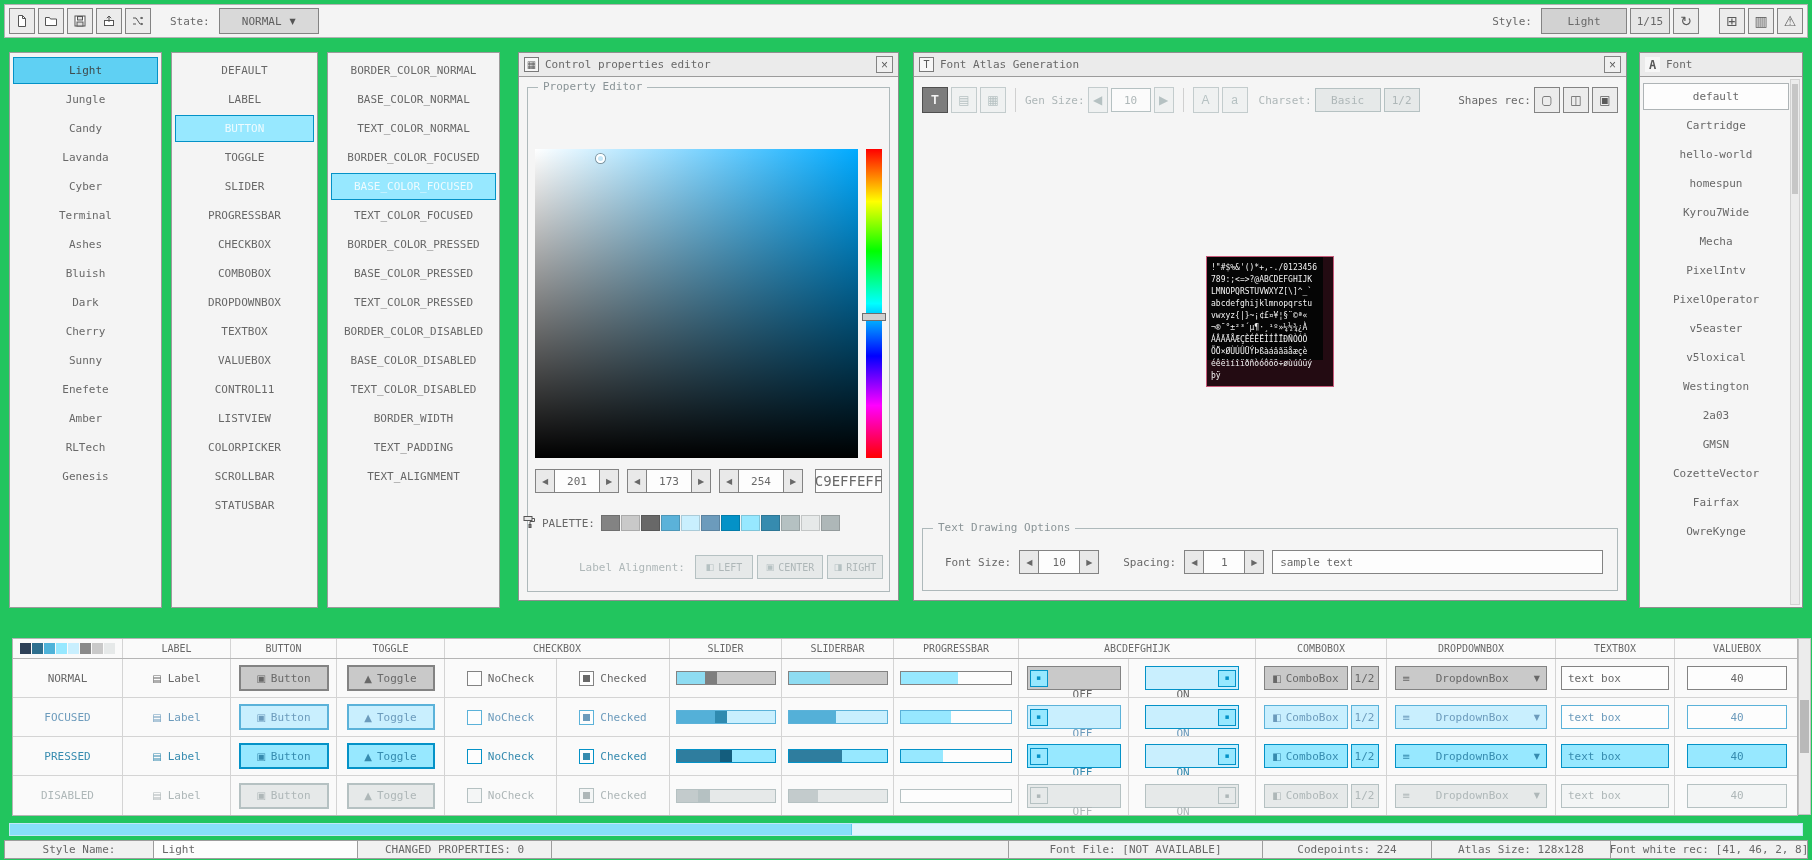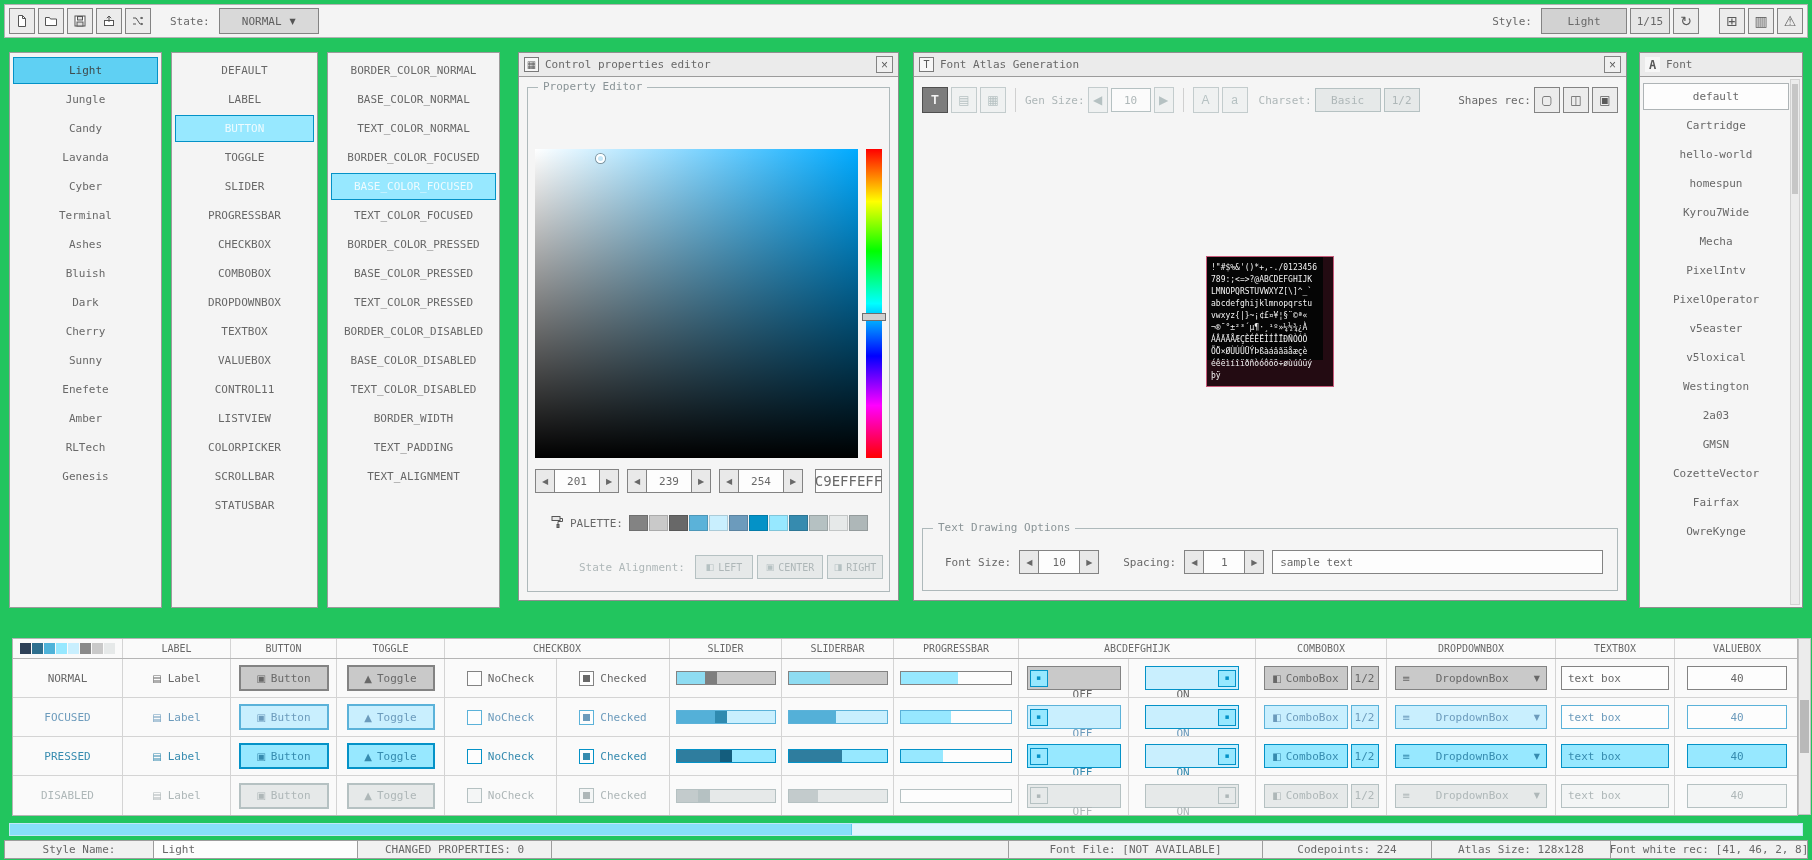--- a/index.html
+++ b/index.html
@@ -296,30 +296,30 @@
     <div class="huebar" data-name="hue-bar">
       <div class="hue-thumb" data-name="hue-thumb"></div>
     </div>
     <div class="spinner" style="left:16px;top:416px" data-name="red-spinner">
       <button class="sp-btn icon-font" data-name="spinner-left-button">◀</button>
       <div class="sp-val" data-name="red-value">201</div>
       <button class="sp-btn icon-font" data-name="spinner-right-button">▶</button>
     </div>
     <div class="spinner" style="left:108px;top:416px" data-name="green-spinner">
       <button class="sp-btn icon-font" data-name="spinner-left-button">◀</button>
-      <div class="sp-val" data-name="green-value">239</div>
+      <div class="sp-val" data-name="green-value">173</div>
       <button class="sp-btn icon-font" data-name="spinner-right-button">▶</button>
     </div>
     <div class="spinner" style="left:200px;top:416px" data-name="blue-spinner">
       <button class="sp-btn icon-font" data-name="spinner-left-button">◀</button>
       <div class="sp-val" data-name="blue-value">254</div>
       <button class="sp-btn icon-font" data-name="spinner-right-button">▶</button>
     </div>
     <div class="hexbox" style="left:296px;top:416px" data-name="hex-color-box">C9EFFEFF</div>
-    <div class="pe-abs" style="left:32px;top:461px;height:18px;gap:6px">
+    <div class="pe-abs" style="left:4px;top:461px;height:18px;gap:6px">
       <span data-name="paint-roller-icon"><svg width="13" height="13" viewBox="0 0 13 13">
             <rect x="1" y="1.5" width="8" height="4" fill="#e8e8e8" stroke="#555"></rect>
             <path d="M9 3.5h2.5v3H7v3" fill="none" stroke="#555"></path>
             <rect x="6" y="9.5" width="2" height="3" fill="#888" stroke="#555"></rect>
           </svg></span>
       <span data-name="palette-label">PALETTE:</span>
       <span style="display:flex" data-name="palette-swatches">
           <div class="swatch" data-name="color-swatch" style="background: rgb(131, 131, 131);"></div>
           <div class="swatch" data-name="color-swatch" style="background: rgb(201, 201, 201);"></div>
           <div class="swatch" data-name="color-swatch" style="background: rgb(104, 104, 104);"></div>
@@ -328,21 +328,21 @@
           <div class="swatch" data-name="color-swatch" style="background: rgb(108, 155, 188);"></div>
           <div class="swatch" data-name="color-swatch" style="background: rgb(4, 146, 199);"></div>
           <div class="swatch" data-name="color-swatch" style="background: rgb(151, 232, 255);"></div>
           <div class="swatch" data-name="color-swatch" style="background: rgb(54, 139, 175);"></div>
           <div class="swatch" data-name="color-swatch" style="background: rgb(181, 193, 194);"></div>
           <div class="swatch" data-name="color-swatch" style="background: rgb(230, 233, 233);"></div>
           <div class="swatch" data-name="color-swatch" style="background: rgb(174, 183, 184);"></div>
         </span>
     </div>
     <div class="pe-abs" style="left:60px;top:502px;height:24px;gap:4px">
-      <span class="dis-label" style="margin-right:6px" data-name="text-alignment-label">State Alignment:</span>
+      <span class="dis-label" style="margin-right:6px" data-name="text-alignment-label">Label Alignment:</span>
       <div class="align-btn" style="width:58px" data-name="align-left-button">
         <span class="micon icon-font" data-name="align-left-icon">◧</span>
         <span>LEFT</span>
       </div>
       <div class="align-btn" style="width:66px" data-name="align-center-button">
         <span class="micon icon-font" data-name="align-center-icon">▣</span>
         <span>CENTER</span>
       </div>
       <div class="align-btn" style="width:56px" data-name="align-right-button">
         <span class="micon icon-font" data-name="align-right-icon">◨</span>

